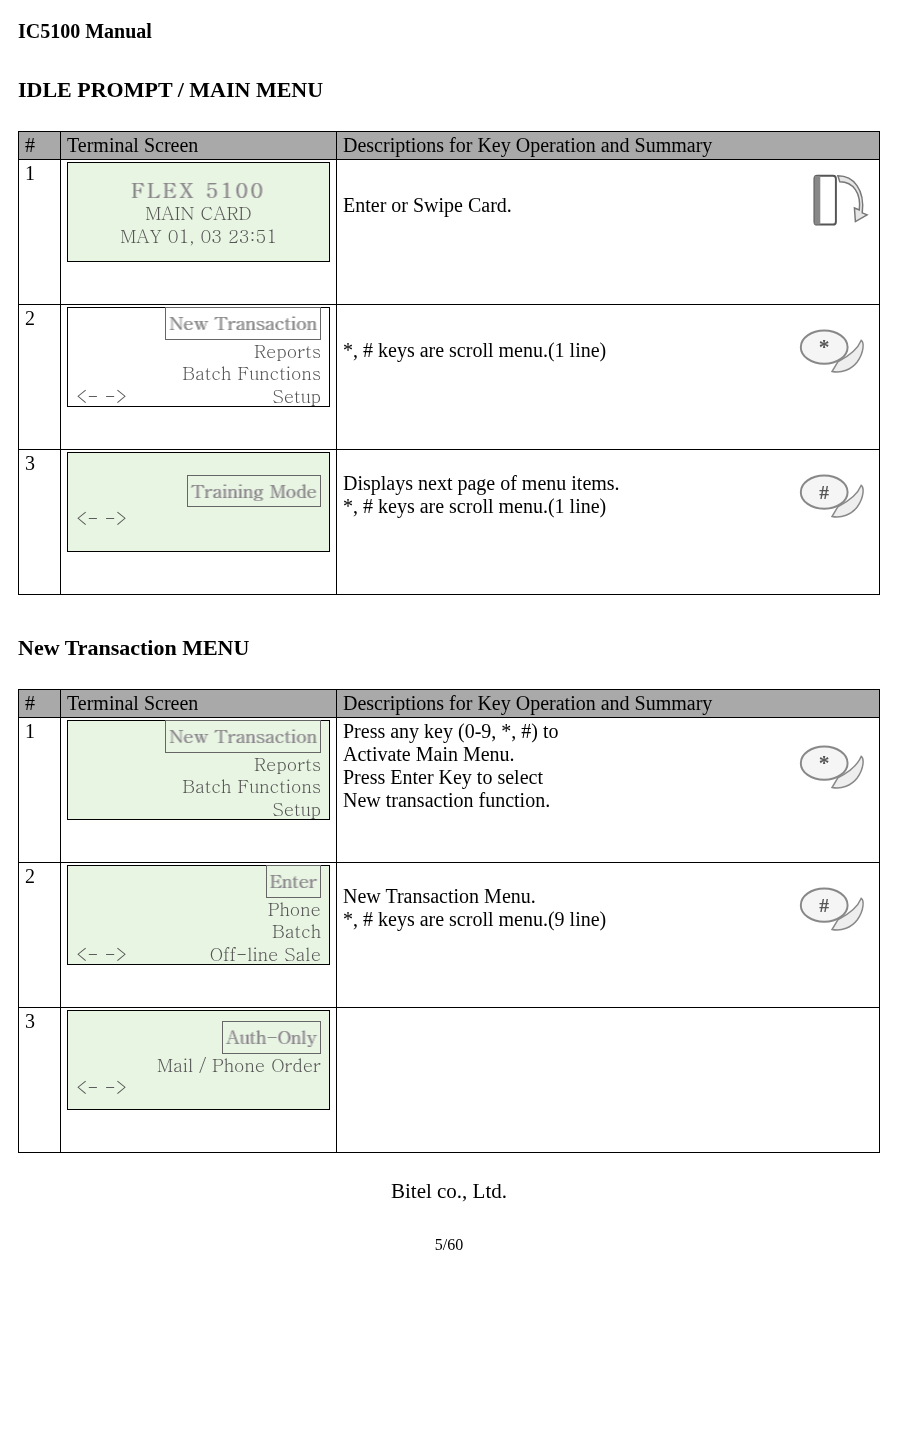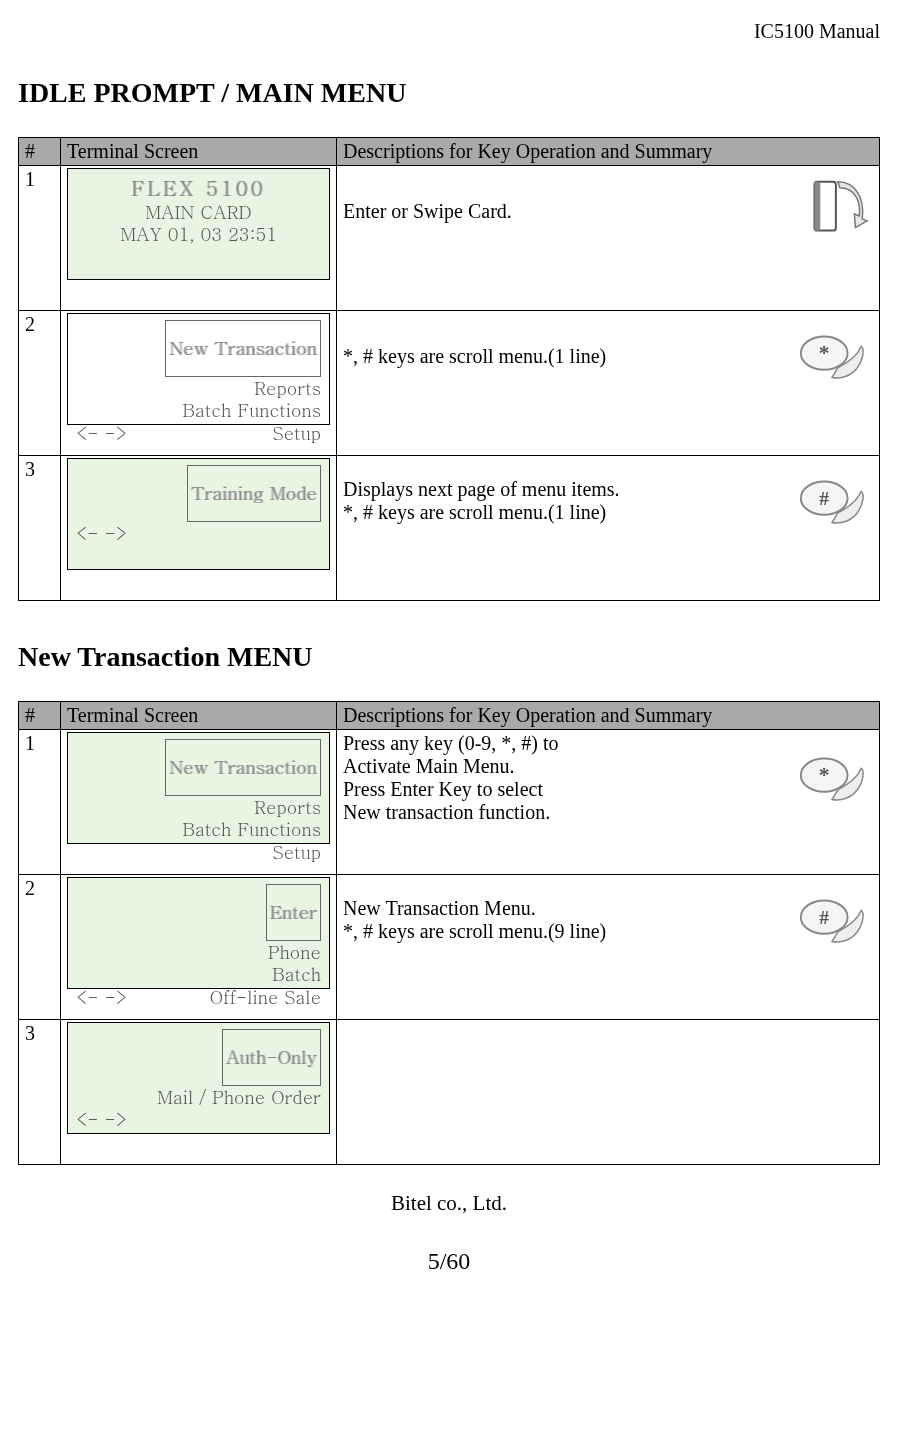--- a/index.html
+++ b/index.html
@@ -6,27 +6,28 @@
     margin: 0;
     padding: 20px 18px 30px 18px;
     font-family: "Times New Roman", Times, serif;
     font-size: 20px;
     color: #000;
     background: #fff;
     width: 898px;
     box-sizing: border-box;
   }
   .doc-title {
-    text-align: right;
+    text-align: left;
     font-size: 20px;
     margin: 0 0 34px 0;
+    font-weight: bold;
   }
   .section-heading {
     font-weight: bold;
-    font-size: 28px;
+    font-size: 22px;
     margin: 0 0 28px 0;
   }
   table.menu-table {
     border-collapse: collapse;
     width: 100%;
     table-layout: fixed;
   }
   table.menu-table col.col-num { width: 42px; }
   table.menu-table col.col-screen { width: 276px; }
   table.menu-table col.col-desc { width: auto; }
@@ -76,55 +77,55 @@
 
   
   .term {
     border: 1px solid #000;
     background: #e9f5e3;
     font-family: "Batang", "Gulim", "MS Gothic", "Times New Roman", serif;
     font-size: 18px;
     color: #555;
     padding: 6px 8px;
     box-sizing: border-box;
-    height: 112px;
+    height: 100px;
     display: flex;
     flex-direction: column;
-    justify-content: flex-start;
+    justify-content: center;
   }
   .term.white { background: #fff; }
   .term .line {
     text-align: right;
     line-height: 1.25;
   }
   .term .line.center { text-align: center; }
   .term .line.left { text-align: left; }
   .term .line.split { display:flex; justify-content: space-between; }
   .term .hl {
     display: inline-block;
     border: 1px solid #666;
-    padding: 16px 3px;
+    padding: 4px 3px;
     color: #888;
     text-shadow: 1px 0 #bbb, -1px 0 #bbb;
   }
   .term .flex-title {
     letter-spacing: 3px;
     font-size: 20px;
     color: #888;
     text-shadow: 1px 0 #bbb, -1px 0 #bbb;
   }
 
   .footer-company {
     text-align: center;
     font-size: 21px;
     margin-top: 26px;
   }
   .pager {
     text-align: center;
-    font-size: 24px;
+    font-size: 16px;
     margin-top: 32px;
   }
   .section-gap { height: 40px; }
 </style>
 </head>
 <body>
 
 <div class="doc-title">IC5100 Manual</div>
 
 <div class="section-heading">IDLE PROMPT / MAIN MENU</div>

